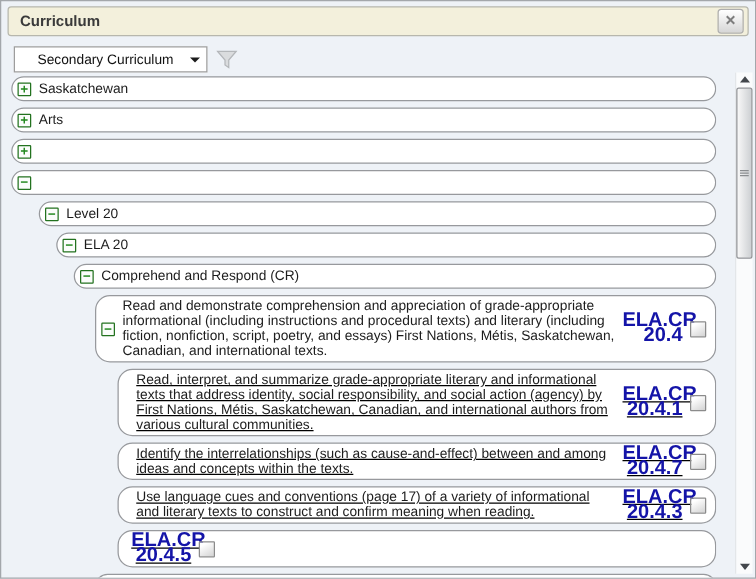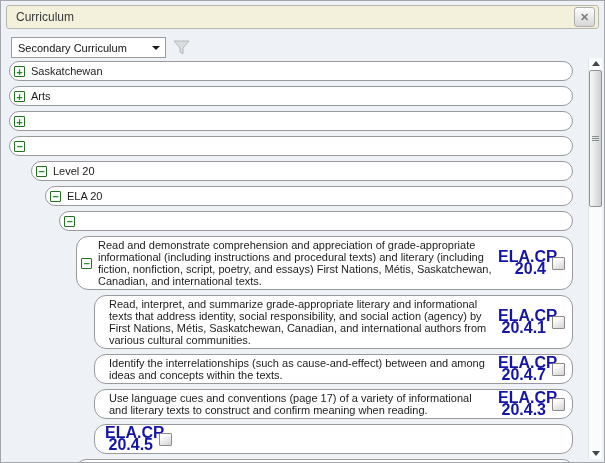--- a/index.html
+++ b/index.html
@@ -4,49 +4,49 @@
 <style>
   * { margin:0; padding:0; box-sizing:border-box; }
   body { font-family:"Liberation Sans", sans-serif; }
   .panel { position:relative; width:605px; height:463px; background:#eef2f7;
            border:1px solid #a3a7ab; overflow:hidden; }
 
   
   .header { position:absolute; left:5px; top:4px; right:5px; height:24px;
             background:#f3f0dc; border:1px solid #b7b7ad; border-radius:3px;
             display:flex; align-items:center; padding:0 3px 0 9px; }
-  .title { font-size:12px; font-weight:normal; color:#3a3a3a; }
+  .title { font-size:12px; font-weight:bold; color:#3a3a3a; }
   .close-btn { margin-left:auto; width:21px; height:20px; border:1px solid #aeaeae;
                border-radius:3px; background:linear-gradient(#ffffff,#d6d6d6);
                display:flex; align-items:center; justify-content:center; cursor:pointer; }
   .close-btn span { color:#7d7d7d; font-size:11px; font-weight:bold; line-height:11px; }
 
   
   .toolbar { position:absolute; left:10px; top:36px; height:21px;
              display:flex; align-items:center; gap:7px; }
   .dropdown { width:155px; height:21px; background:#fff; border:1px solid #9d9d9d;
-              display:flex; align-items:center; padding:0 5px 0 6px; cursor:pointer; }
+              display:flex; align-items:center; padding:0 5px 0 18px; cursor:pointer; }
   .dd-value { font-size:11px; color:#111; }
   .dd-arrow { margin-left:auto; width:0; height:0; border-left:4px solid transparent;
               border-right:4px solid transparent; border-top:4px solid #1c1c1c; }
   .funnel { display:inline-flex; }
 
   
   .list { position:absolute; left:5px; top:57px; width:567px; height:405px;
           overflow:hidden; padding-top:3px; }
   .row { background:#fff; border:1px solid #97999d; border-radius:10px;
          margin-bottom:5px; display:flex; align-items:center; }
   .branch { height:20px; padding:0 6px 0 4px; cursor:pointer; }
   .leaf  { border-radius:12px; padding:2px 4px; cursor:pointer; }
   .lv0 { margin-left:3px; }
   .lv1 { margin-left:25px; }
   .lv2 { margin-left:39px; }
   .lv3 { margin-left:53px; }
   .lv4 { margin-left:70px; }
-  .lv5 { margin-left:88px; }
+  .lv5 { margin-left:88px;text-decoration:underline; }
   .toggle { flex:none; width:11px; height:11px; border:1px solid #23721f;
             border-radius:1px; background:#fbfdfb; color:#23891f;
             display:inline-flex; align-items:center; justify-content:center;
             font:bold 10px/9px "DejaVu Sans Mono", monospace; cursor:pointer; }
   .blabel { margin-left:6px; font-size:11px; color:#1c1c1c; white-space:nowrap; }
   .ltext { flex:1; margin-left:6px; font-size:11px; line-height:12px; color:#1c1c1c; }
   .leaf.noicon .ltext { margin-left:10px; }
   .lcode { flex:none; width:48px; margin-left:6px; text-align:right;
            font-size:16px; line-height:12px; font-weight:bold; color:#1414a8; }
   .checkbox { flex:none; width:13px; height:13px; margin:0 3px 0 6px;
@@ -116,20 +116,21 @@
       <span class="blabel">Level 20</span>
     </div>
 
     <div class="row branch lv2">
       <span class="toggle">−</span>
       <span class="blabel">ELA 20</span>
     </div>
 
     <div class="row branch lv3">
       <span class="toggle">−</span>
+      <span class="blabel">Comprehend and Respond (CR)</span>
     </div>
 
     <div class="row leaf lv4">
       <span class="toggle">−</span>
       <div class="ltext">Read and demonstrate comprehension and appreciation of grade-appropriate informational (including instructions and procedural texts) and literary (including fiction, nonfiction, script, poetry, and essays) First Nations, Métis, Saskatchewan, Canadian, and international texts.</div>
       <div class="lcode">
         <div>ELA.CR</div>
         <div>20.4</div>
       </div>
       <span class="checkbox"></span>

